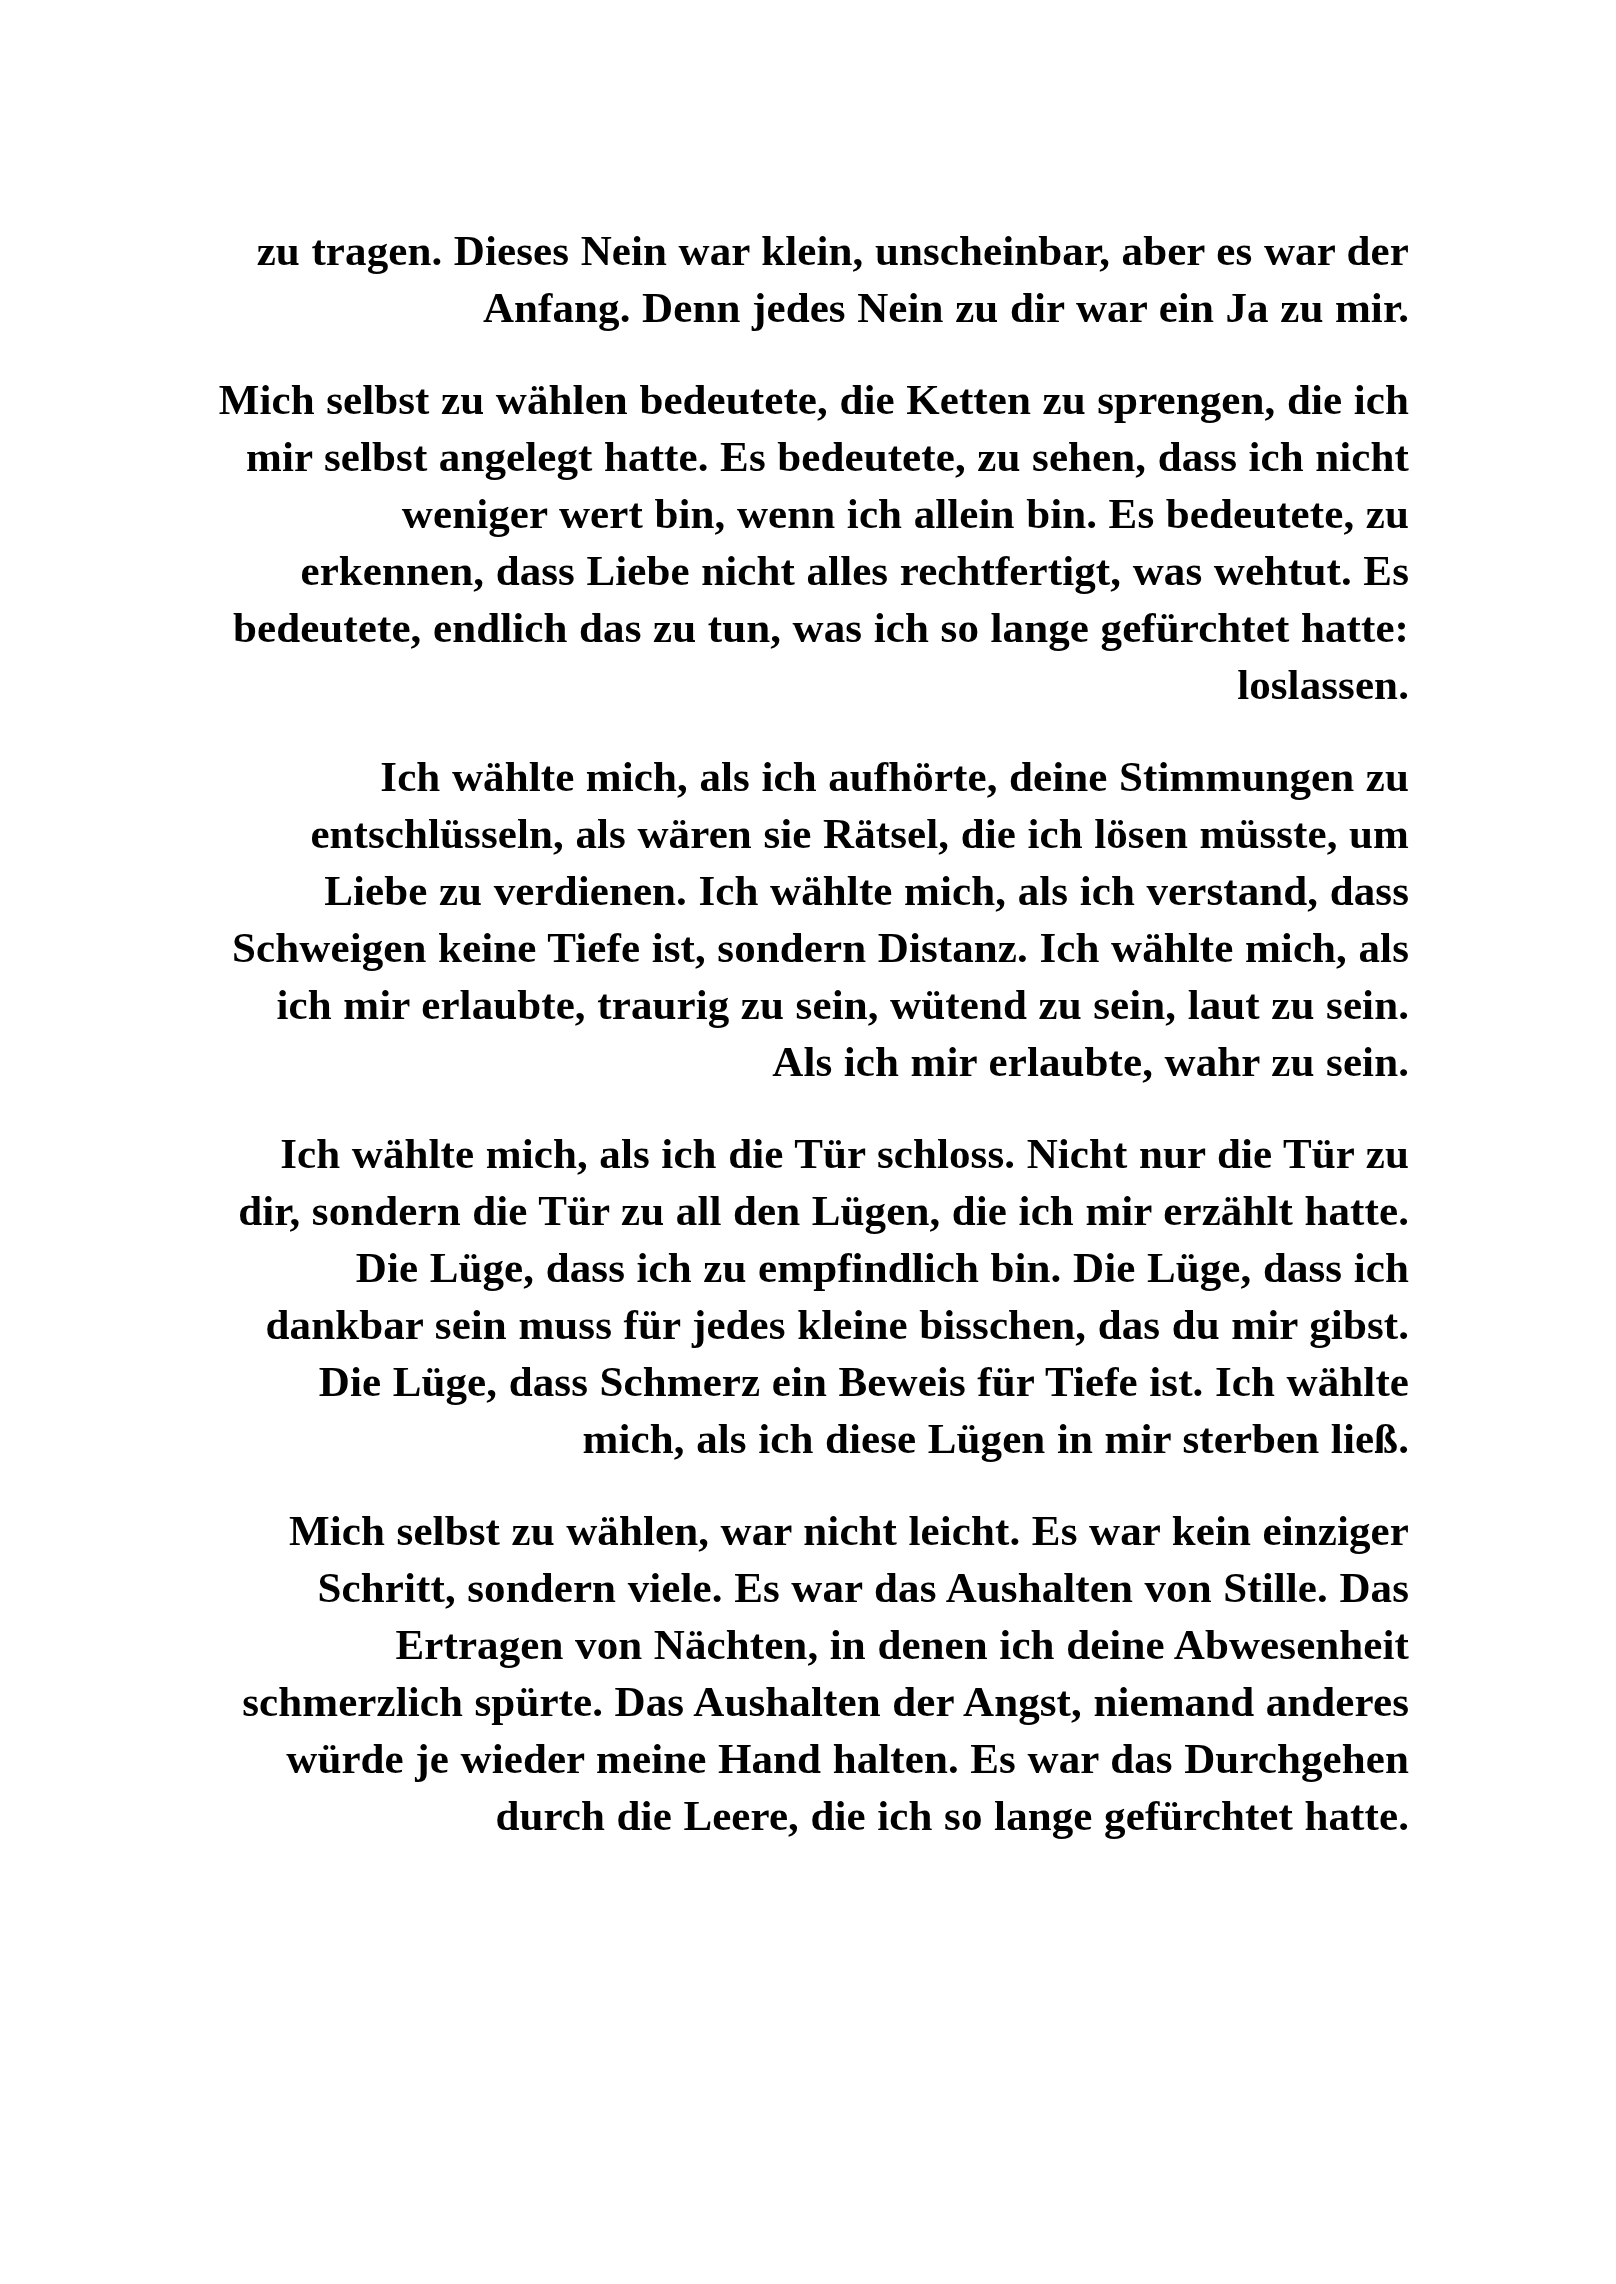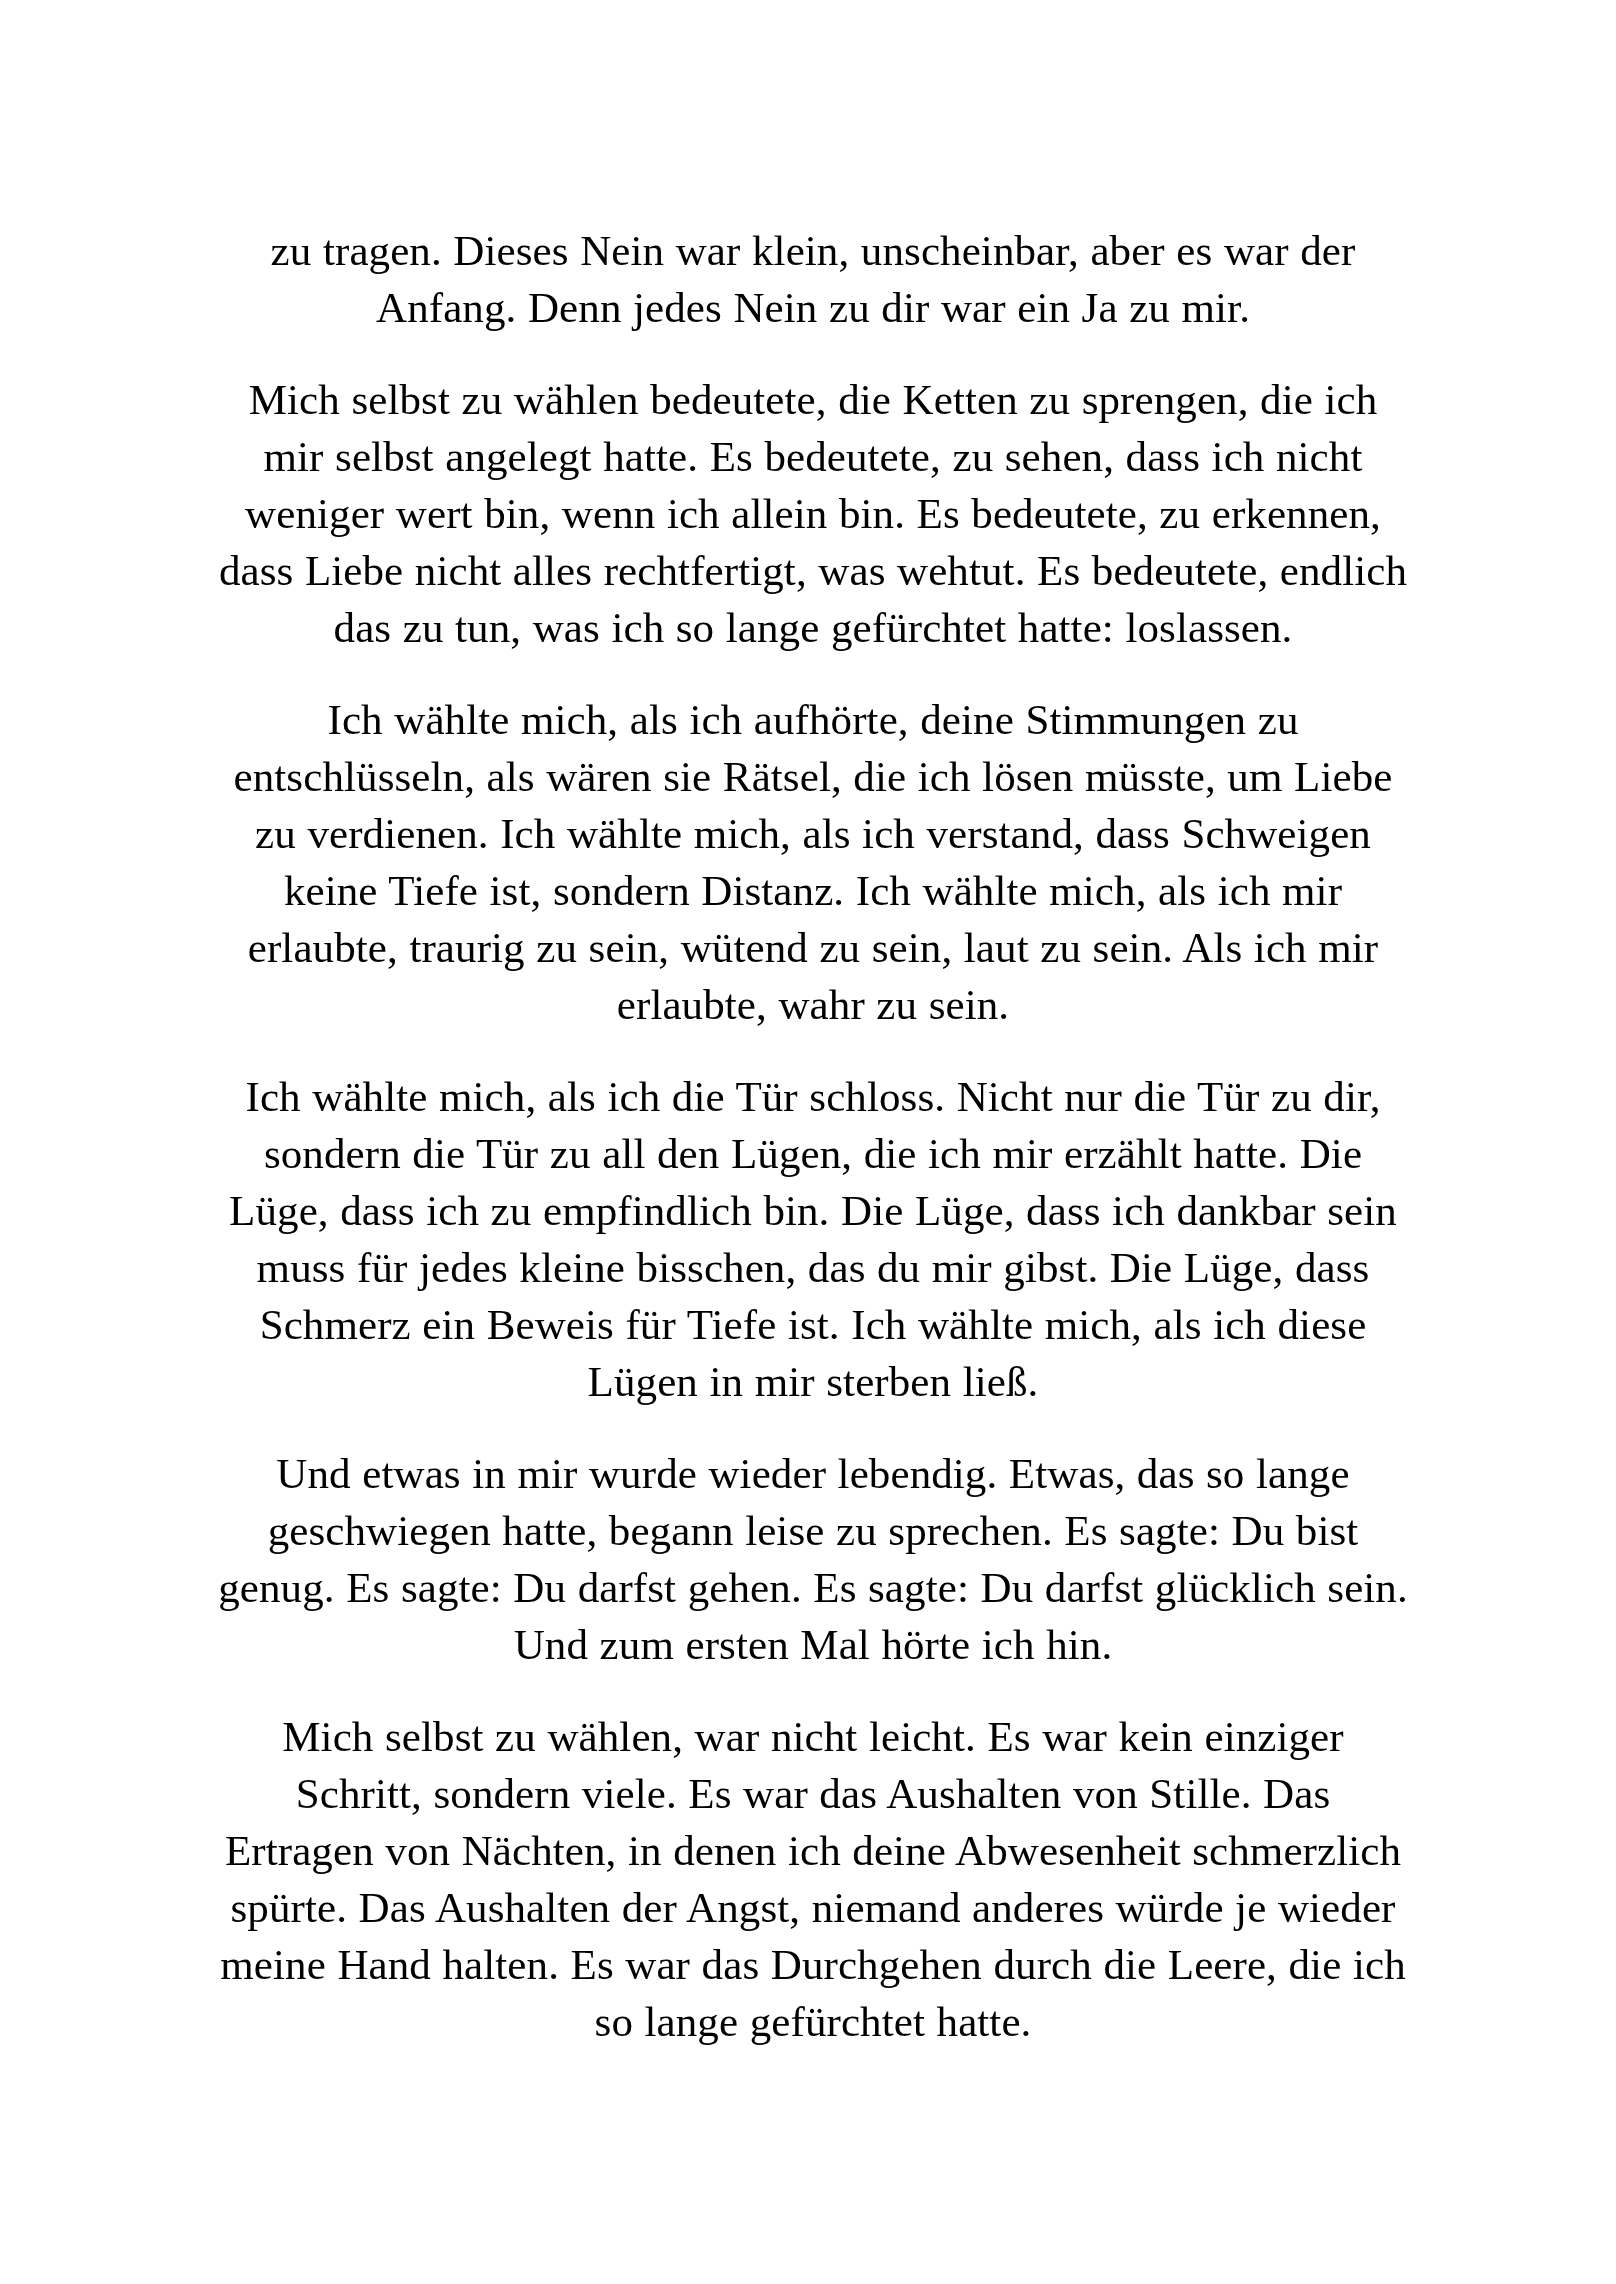--- a/index.html
+++ b/index.html
@@ -25,30 +25,30 @@
     padding: 222px 216px 0 217px;
   }
   .text-block {
     width: 1192px;
   }
   .text-block p {
     margin: 0 0 35px 0;
     font-size: 43px;
     line-height: 57px;
     letter-spacing: 0.1px;
-    text-align: center;
+    text-align: right;
     word-spacing: 0.7px;
+    font-weight: bold;
   }
 </style>
 </head>
 <body>
 
 <div class="page">
   <div class="text-block">
     <p>zu tragen. Dieses Nein war klein, unscheinbar, aber es war der Anfang. Denn jedes Nein zu dir war ein Ja zu mir.</p>
     <p>Mich selbst zu wählen bedeutete, die Ketten zu sprengen, die ich mir selbst angelegt hatte. Es bedeutete, zu sehen, dass ich nicht weniger wert bin, wenn ich allein bin. Es bedeutete, zu erkennen, dass Liebe nicht alles rechtfertigt, was wehtut. Es bedeutete, endlich das zu tun, was ich so lange gefürchtet hatte: loslassen.</p>
     <p>Ich wählte mich, als ich aufhörte, deine Stimmungen zu entschlüsseln, als wären sie Rätsel, die ich lösen müsste, um Liebe zu verdienen. Ich wählte mich, als ich verstand, dass Schweigen keine Tiefe ist, sondern Distanz. Ich wählte mich, als ich mir erlaubte, traurig zu sein, wütend zu sein, laut zu sein. Als ich mir erlaubte, wahr zu sein.</p>
     <p>Ich wählte mich, als ich die Tür schloss. Nicht nur die Tür zu dir, sondern die Tür zu all den Lügen, die ich mir erzählt hatte. Die Lüge, dass ich zu empfindlich bin. Die Lüge, dass ich dankbar sein muss für jedes kleine bisschen, das du mir gibst. Die Lüge, dass Schmerz ein Beweis für Tiefe ist. Ich wählte mich, als ich diese Lügen in mir sterben ließ.</p>
-    <p>Und etwas in mir wurde wieder lebendig. Etwas, das so lange geschwiegen hatte, begann leise zu sprechen. Es sagte: Du bist genug. Es sagte: Du darfst gehen. Es sagte: Du darfst glücklich sein. Und zum ersten Mal hörte ich hin.</p>
     <p>Mich selbst zu wählen, war nicht leicht. Es war kein einziger Schritt, sondern viele. Es war das Aushalten von Stille. Das Ertragen von Nächten, in denen ich deine Abwesenheit schmerzlich spürte. Das Aushalten der Angst, niemand anderes würde je wieder meine Hand halten. Es war das Durchgehen durch die Leere, die ich so lange gefürchtet hatte.</p>
   </div>
 </div>
 
 
 </body></html>

